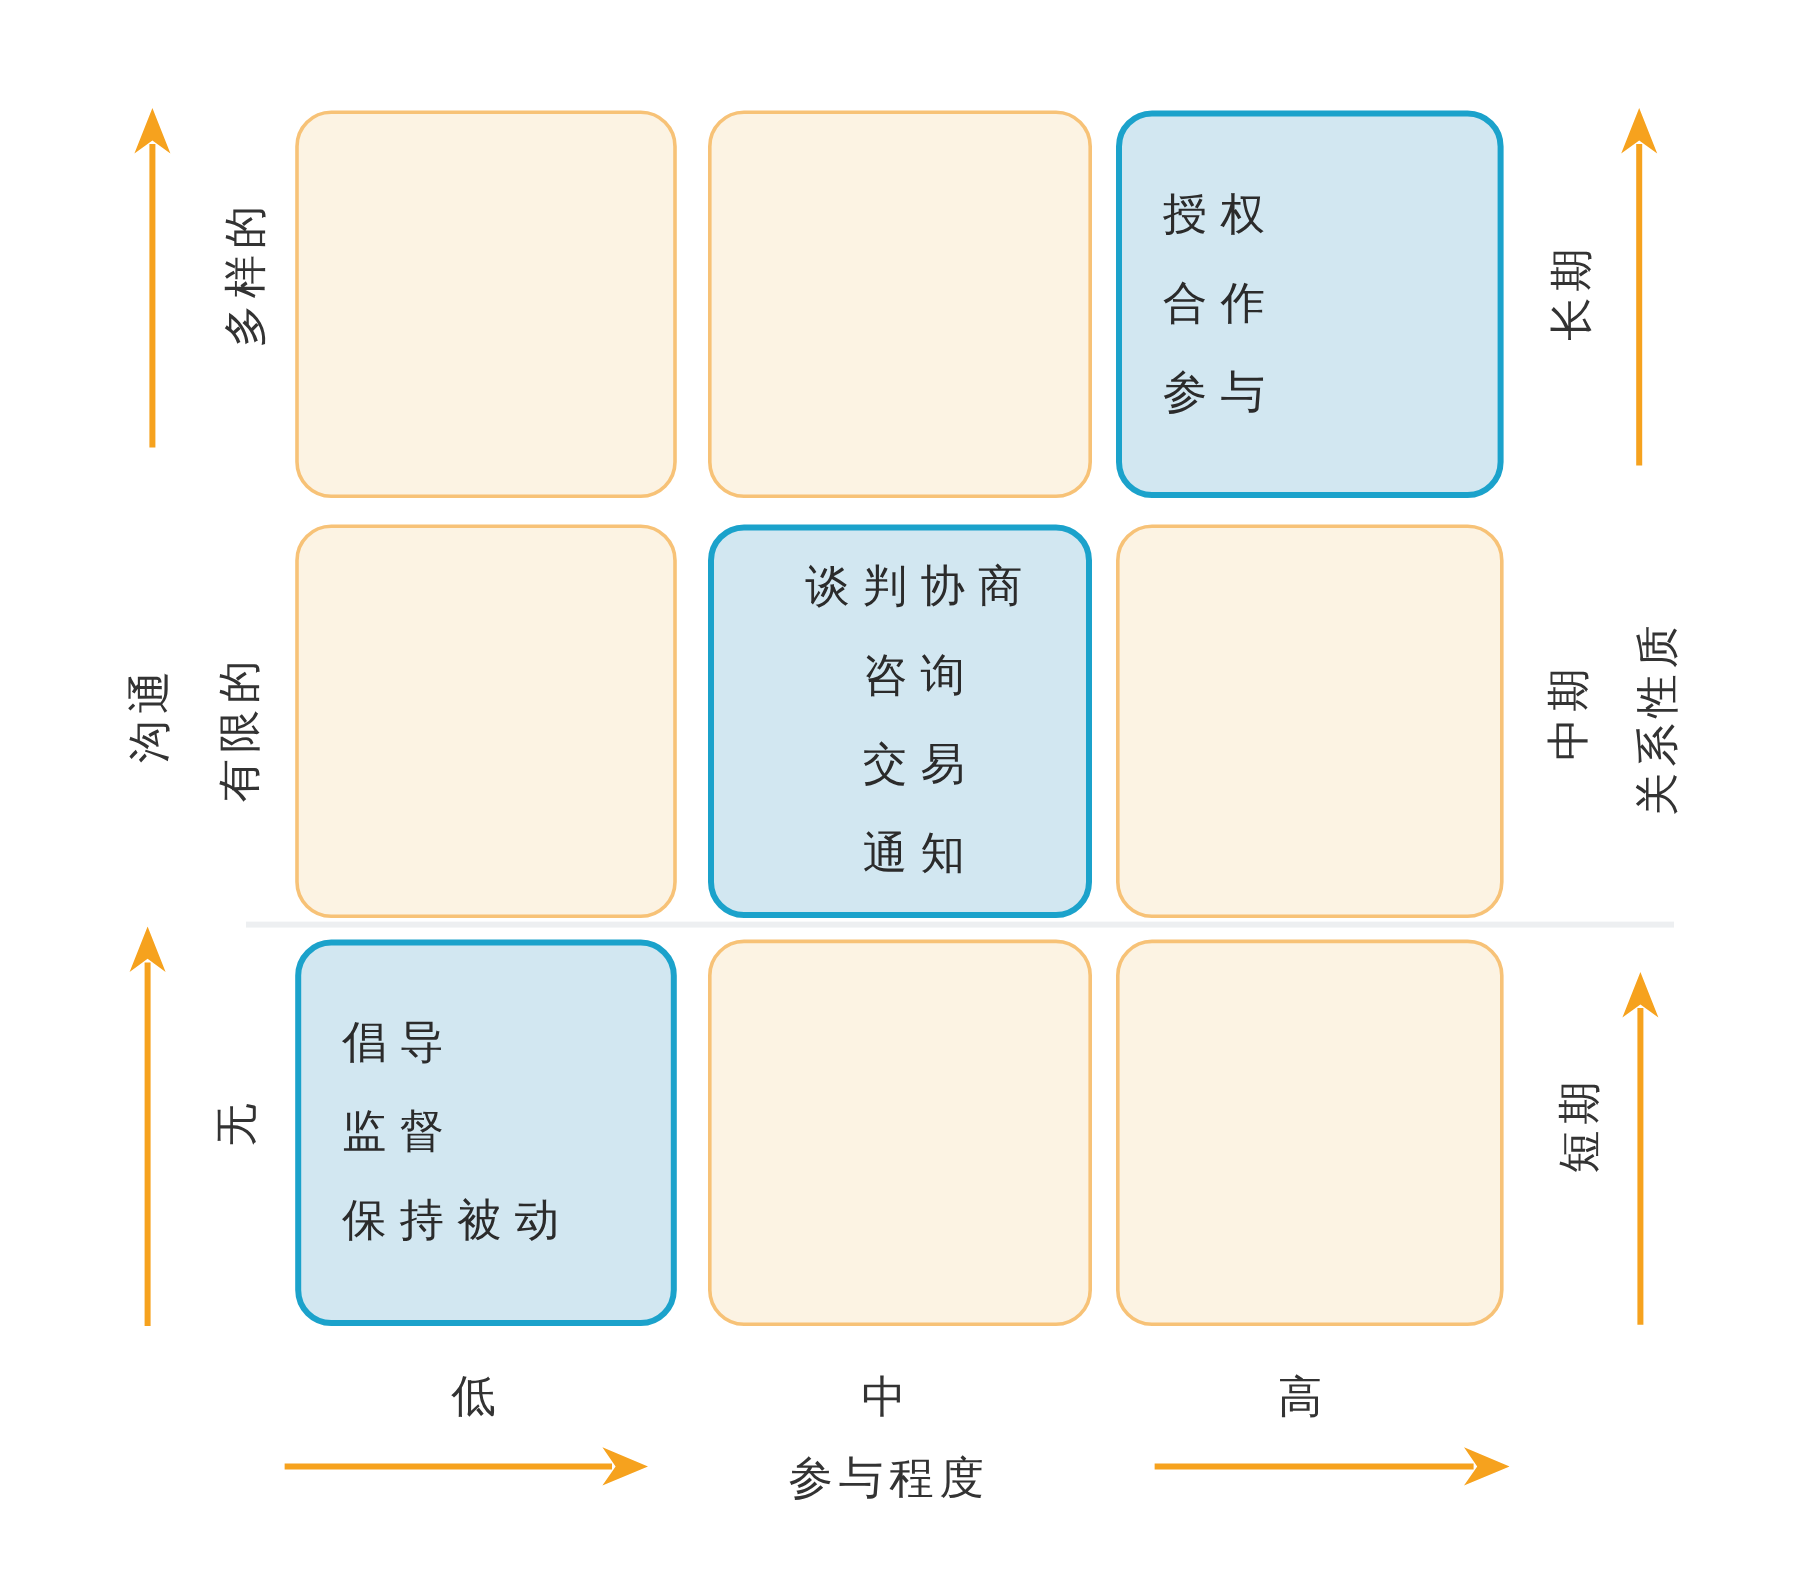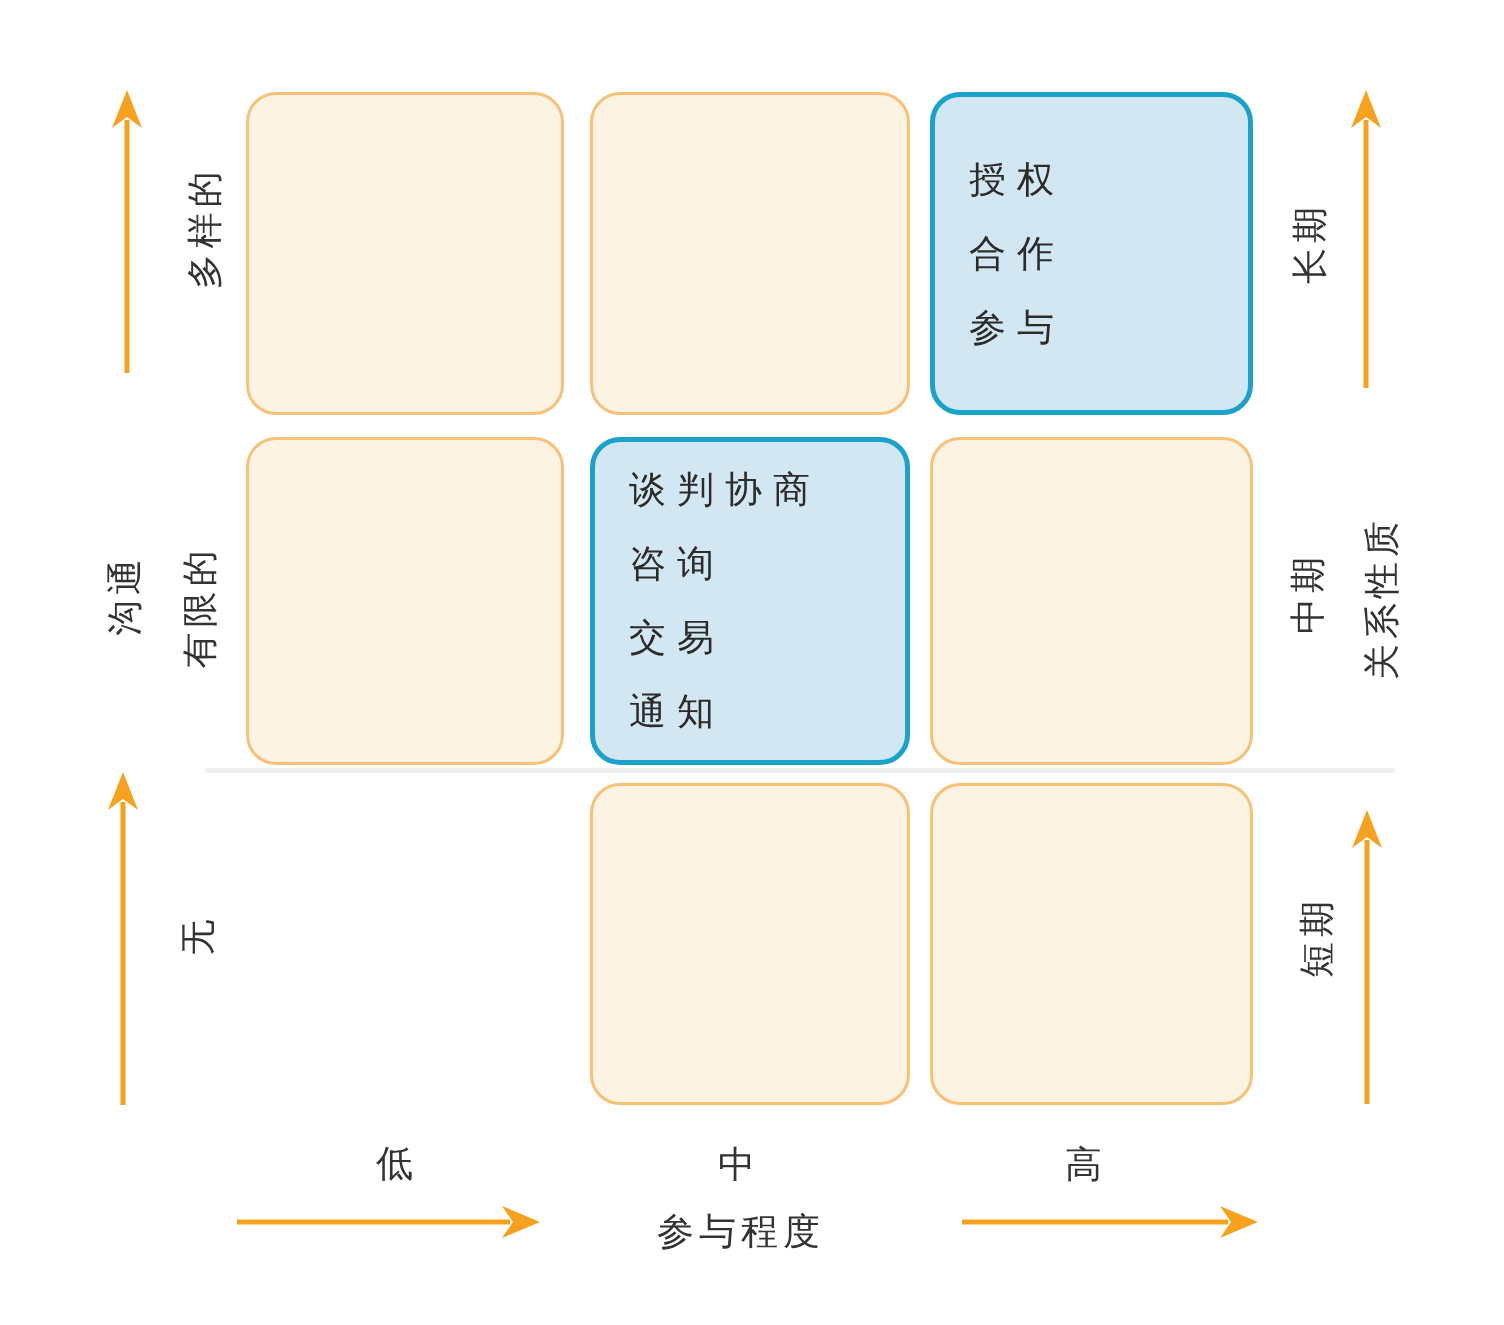--- a/index.html
+++ b/index.html
@@ -35,21 +35,21 @@
     letter-spacing:11px;
     color:#2B2B2B;
     white-space:nowrap;
   }
   
   .col0{left:246px;width:318px;}
   .col1{left:590px;width:320px;}
   .col2{left:930px;width:323px;}
   
   .row0{top:92px;height:323px;}
-  .row1{top:437px;height:328px;}
+  .row1{top:437px;height:328px;align-items:center;}
   .row2{top:783px;height:322px;}
 
   
   .vlabel{
     position:absolute;
     transform:translate(-50%,-50%) rotate(-90deg);
     transform-origin:center;
     white-space:nowrap;
     font-size:36px;
     letter-spacing:5px;
@@ -93,20 +93,25 @@
 
   <div class="cell plain row1 col0"></div>
   <div class="cell highlight row1 col1">
     <div class="cell-item">谈判协商</div>
     <div class="cell-item">咨询</div>
     <div class="cell-item">交易</div>
     <div class="cell-item">通知</div>
   </div>
   <div class="cell plain row1 col2"></div>
 
+  <div class="cell highlight row2 col0">
+    <div class="cell-item">倡导</div>
+    <div class="cell-item">监督</div>
+    <div class="cell-item">保持被动</div>
+  </div>
   <div class="cell plain row2 col1"></div>
   <div class="cell plain row2 col2"></div>
 
   <div class="vlabel" style="left:205px;top:228px;">多样的</div>
   <div class="vlabel" style="left:125px;top:595px;">沟通</div>
   <div class="vlabel" style="left:200px;top:607px;">有限的</div>
   <div class="vlabel" style="left:198px;top:935px;">无</div>
 
   <div class="vlabel" style="left:1310px;top:243px;">长期</div>
   <div class="vlabel" style="left:1308px;top:593px;">中期</div>

